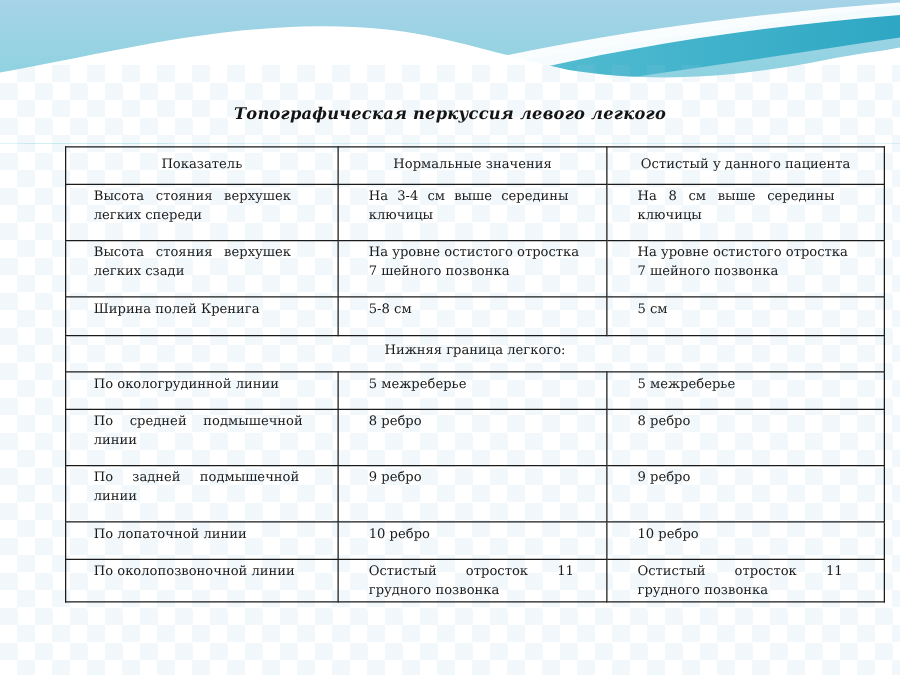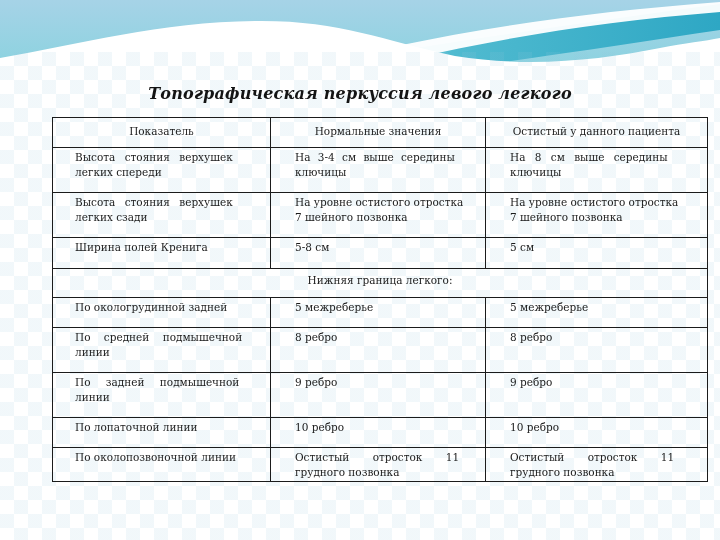--- a/index.html
+++ b/index.html
@@ -12,21 +12,21 @@
   .slide{position:absolute;inset:0;}
   .header-art{position:absolute;top:0;left:0;z-index:0;}
   .texture{
     position:absolute;left:0;right:0;top:52px;bottom:0;z-index:0;
     background-image:conic-gradient(rgba(150,198,220,.13) 90deg,transparent 90deg 180deg,rgba(150,198,220,.13) 180deg 270deg,transparent 270deg);
     background-size:28px 28px;
     pointer-events:none;
   }
   .title{
     position:absolute;top:84px;left:0;width:720px;z-index:2;
-    text-align:center;font-size:16px;font-weight:bold;font-style:italic;
+    text-align:center;font-size:13px;font-weight:bold;font-style:italic;
     letter-spacing:.2px;color:#141414;
   }
   table.perc{
     position:absolute;left:52px;top:117px;z-index:1;
     width:655px;border-collapse:collapse;table-layout:fixed;
     border:1.5px solid #1b1b1b;
     font-size:10.5px;line-height:15px;
     font-variant-numeric:oldstyle-nums;
   }
   table.perc td, table.perc th{
@@ -108,21 +108,21 @@
       </tr>
       <tr class="rh31">
         <td class="c1">Ширина полей Кренига</td>
         <td class="c2">5-8 см</td>
         <td class="c3">5 см</td>
       </tr>
       <tr class="rh29">
         <td class="section" colspan="3">Нижняя граница легкого:</td>
       </tr>
       <tr class="rh30">
-        <td class="c1">По окологрудинной задней</td>
+        <td class="c1">По окологрудинной линии</td>
         <td class="c2">5 межреберье</td>
         <td class="c3">5 межреберье</td>
       </tr>
       <tr class="rh35">
         <td class="c1 sp10">По средней подмышечной
 линии</td>
         <td class="c2">8 ребро</td>
         <td class="c3">8 ребро</td>
       </tr>
       <tr class="rh32">

